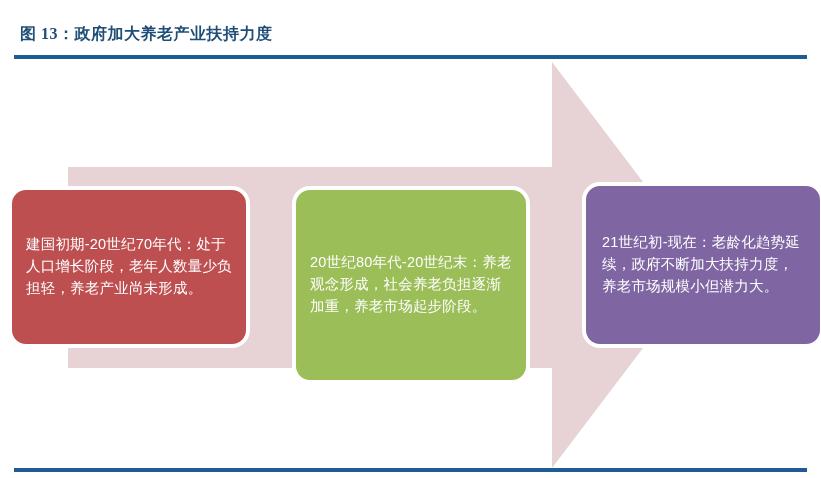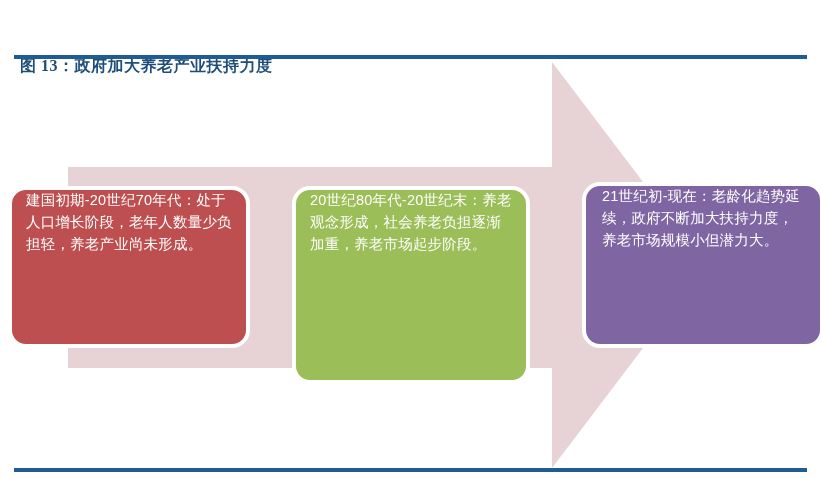--- a/index.html
+++ b/index.html
@@ -26,21 +26,20 @@
   .figure-title {
     position: absolute;
     left: 20px;
     top: 24px;
     font-size: 16px;
     font-weight: bold;
     color: #1F4E79;
     letter-spacing: 0.5px;
     white-space: nowrap;
     font-family: "Liberation Serif", "DejaVu Serif", serif;
-    margin-top: 32px;
   }
 
   .rule-top {
     position: absolute;
     left: 14px;
     top: 55px;
     width: 793px;
     height: 4px;
     background: #1F5C94;
   }
@@ -63,21 +62,21 @@
     height: 478px;
   }
 
   
   .stage-box {
     position: absolute;
     border-radius: 18px;
     box-sizing: border-box;
     border: 4px solid #ffffff;
     display: flex;
-    align-items: flex-start;
+    align-items: center;
     justify-content: flex-start;
     overflow: hidden;
   }
 
   .stage-text {
     color: #ffffff;
     font-size: 14.5px;
     line-height: 1.5;
     padding: 0 14px;
     font-family: "Liberation Sans", "DejaVu Sans", sans-serif;

